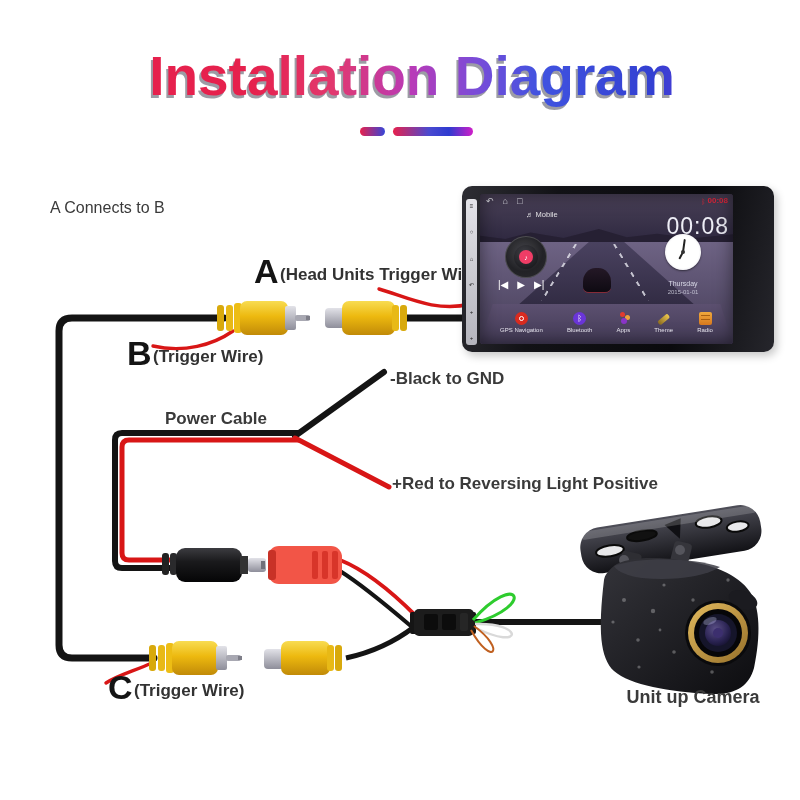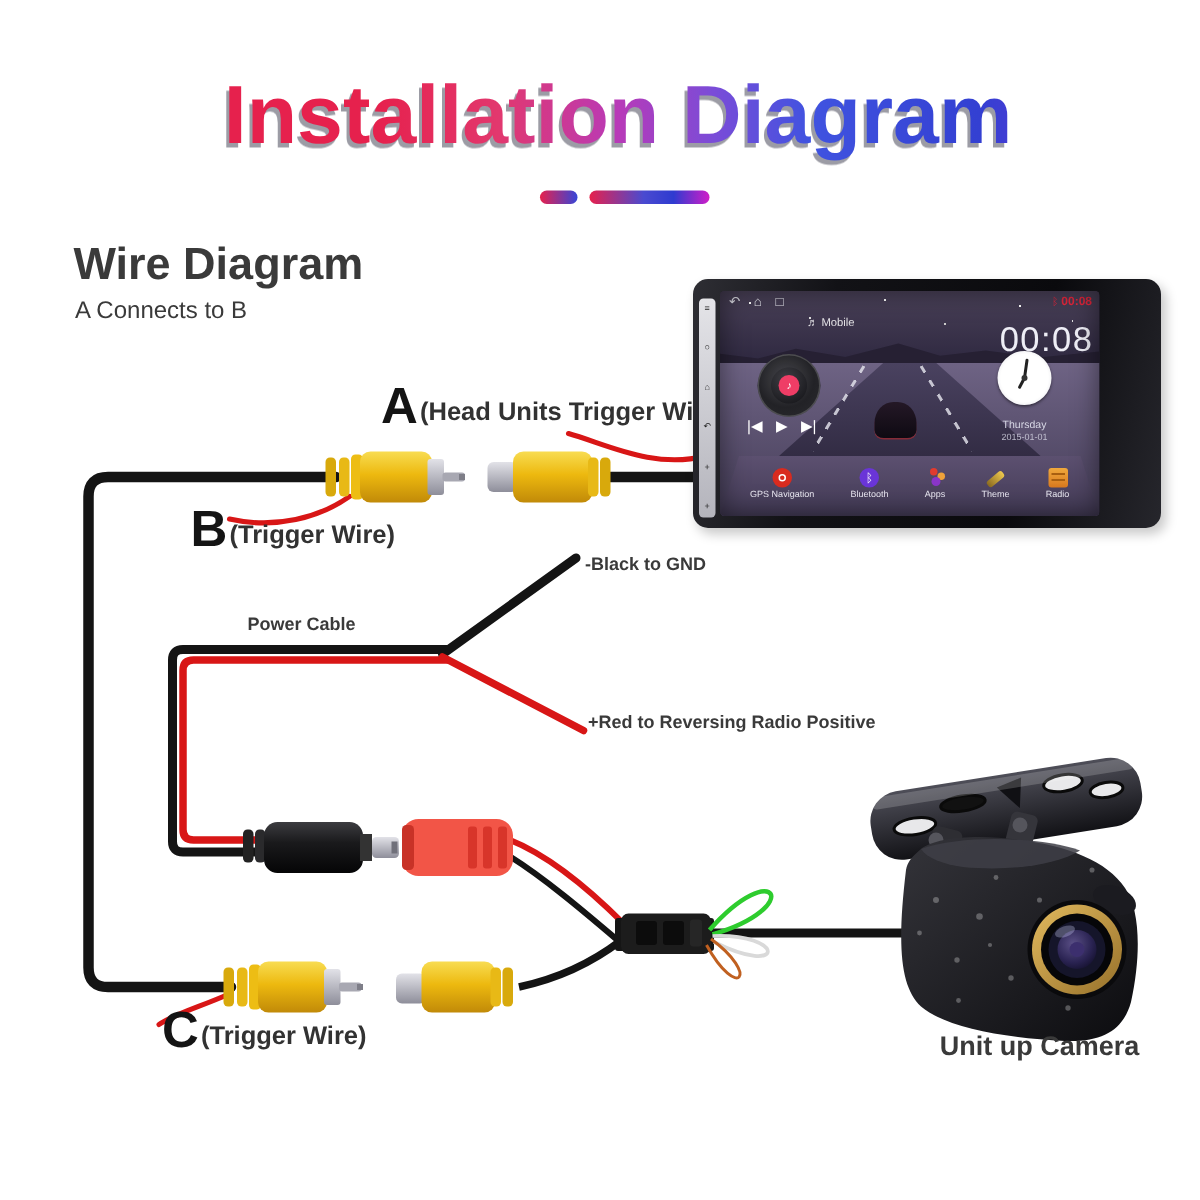--- a/index.html
+++ b/index.html
@@ -13,21 +13,21 @@
     filter:drop-shadow(-2px 3px 0.5px rgba(145,145,155,0.9));}
   .dash{top:127px;height:9px;border-radius:5px;}
   .dash1{left:348px;width:25px;background:linear-gradient(90deg,#e6214d,#3646d8);}
   .dash2{left:381px;width:80px;background:linear-gradient(90deg,#e6214d 0%,#4a4ad0 45%,#2f3bd0 70%,#d01ec8 100%);}
   
   .h-wire{left:37px;top:160px;font-size:30px;font-weight:bold;color:#3a3a3a;}
   .intro-line{left:38px;font-size:16px;color:#3a3a3a;font-weight:500;}
   
   .lbl-big{font-size:34px;font-weight:800;color:#141414;line-height:1;}
   .lbl-desc{font-size:17px;font-weight:bold;color:#323232;}
-  .lbl-wire{font-size:12px;font-weight:bold;color:#3a3a3a;}
+  .lbl-wire{font-size:17px;font-weight:bold;color:#3a3a3a;}
   .caption{font-size:18px;font-weight:bold;color:#3a3a3a;text-align:center;}
   
   .head-unit{left:450px;top:186px;width:312px;height:166px;border-radius:10px;
     background:linear-gradient(102deg,#2e2e34 0%,#121216 28%,#0a0a0d 70%,#26262c 100%);
     box-shadow:3px 4px 8px rgba(0,0,0,0.22);}
   .side-strip{left:4px;top:13px;width:11px;height:138px;border-radius:3px;
     background:linear-gradient(#e4e4e8,#b4b4bc);display:flex;flex-direction:column;
     justify-content:space-between;align-items:center;padding:4px 0;font-size:6px;color:#222;line-height:1;}
   .screen{left:18px;top:8px;width:253px;height:150px;border-radius:3px;overflow:hidden;background:#221c30;}
   .sky{left:0;top:0;right:0;height:48px;background:linear-gradient(#4a4158,#2e2840);
@@ -46,21 +46,21 @@
     clip-path:polygon(43% 0,57% 0,88% 100%,12% 100%);
     background:linear-gradient(#4a4260,#2f2940);}
   .lane{width:2px;background:repeating-linear-gradient(#e8e8f0 0 5px,transparent 5px 11px);height:66px;transform-origin:top center;opacity:.8;}
   .car{left:103px;top:74px;width:28px;height:24px;background:linear-gradient(#241826,#0e0a12);
     border-radius:45% 45% 22% 22% / 58% 58% 22% 22%;box-shadow:0 1px 0 rgba(200,40,40,.55);}
   .status{left:6px;top:1px;right:5px;height:12px;display:flex;align-items:center;color:#e6e6ee;font-size:9px;line-height:1;}
   .status .grp{display:flex;gap:9px;}
   .status .sp{flex:1;}
   .st-time{color:#e8273d;font-weight:bold;font-size:8px;}
   .st-bt{color:#e8273d;font-size:7px;margin-right:2px;}
-  .nowplaying{left:58px;top:16px;font-size:7.5px;color:rgba(255,255,255,.85);}
+  .nowplaying{left:46px;top:16px;font-size:7.5px;color:rgba(255,255,255,.85);}
   .bigclock{right:4px;top:19px;font-size:23px;color:#eeeef6;font-weight:500;letter-spacing:1px;}
   .vinyl{left:25px;top:42px;width:42px;height:42px;border-radius:50%;
     background:radial-gradient(circle at 45% 40%,#3e3e44 0%,#17171b 55%,#202024 100%);
     box-shadow:inset 0 0 0 1px rgba(255,255,255,.18),inset 0 0 0 9px rgba(255,255,255,.05);}
   .vinyl-center{left:14px;top:14px;width:14px;height:14px;border-radius:50%;background:#ef3d66;
     color:#fff;font-size:7px;display:flex;align-items:center;justify-content:center;}
   .media{left:18px;top:86px;display:flex;gap:9px;color:#fff;font-size:10px;line-height:1;}
   .aclock{left:185px;top:40px;width:36px;height:36px;border-radius:50%;
     background:radial-gradient(#ffffff 62%,#d4d4da);box-shadow:0 1px 2px rgba(0,0,0,.5);}
   .hand{position:absolute;background:#222;transform-origin:bottom center;border-radius:1px;}
@@ -263,33 +263,32 @@
         <circle cx="716" cy="580" r="1.7"></circle>
           <circle cx="648" cy="630" r="1.4"></circle>
       </g>
     </g>
   </svg>
 
   <div class="abs title">Installation Diagram</div>
   <div class="abs dash dash1"></div>
   <div class="abs dash dash2"></div>
 
-  <div class="abs h-wire">Wire Diagram</div>
   <div class="abs intro-line" style="top:199px;">A Connects to B</div>
 
   <div class="abs lbl-big" style="left:242px;top:254px;">A</div>
   <div class="abs lbl-desc" style="left:268px;top:265px;">(Head Units Trigger Wire)</div>
   <div class="abs lbl-big" style="left:115px;top:336px;">B</div>
   <div class="abs lbl-desc" style="left:141px;top:347px;">(Trigger Wire)</div>
   <div class="abs lbl-big" style="left:96px;top:670px;">C</div>
   <div class="abs lbl-desc" style="left:122px;top:681px;">(Trigger Wire)</div>
 
   <div class="abs lbl-wire" style="left:153px;top:409px;">Power Cable</div>
   <div class="abs lbl-wire" style="left:378px;top:369px;">-Black to GND</div>
-  <div class="abs lbl-wire" style="left:380px;top:474px;">+Red to Reversing Radio Positive</div>
+  <div class="abs lbl-wire" style="left:380px;top:474px;">+Red to Reversing Light Positive</div>
 
   <div class="abs caption" style="left:596px;top:687px;width:170px;">Unit up Camera</div>
 
   <div class="abs head-unit">
     <div class="abs side-strip">
       <span>≡</span>
       <span>○</span>
       <span>⌂</span>
       <span>↶</span>
       <span>+</span>

